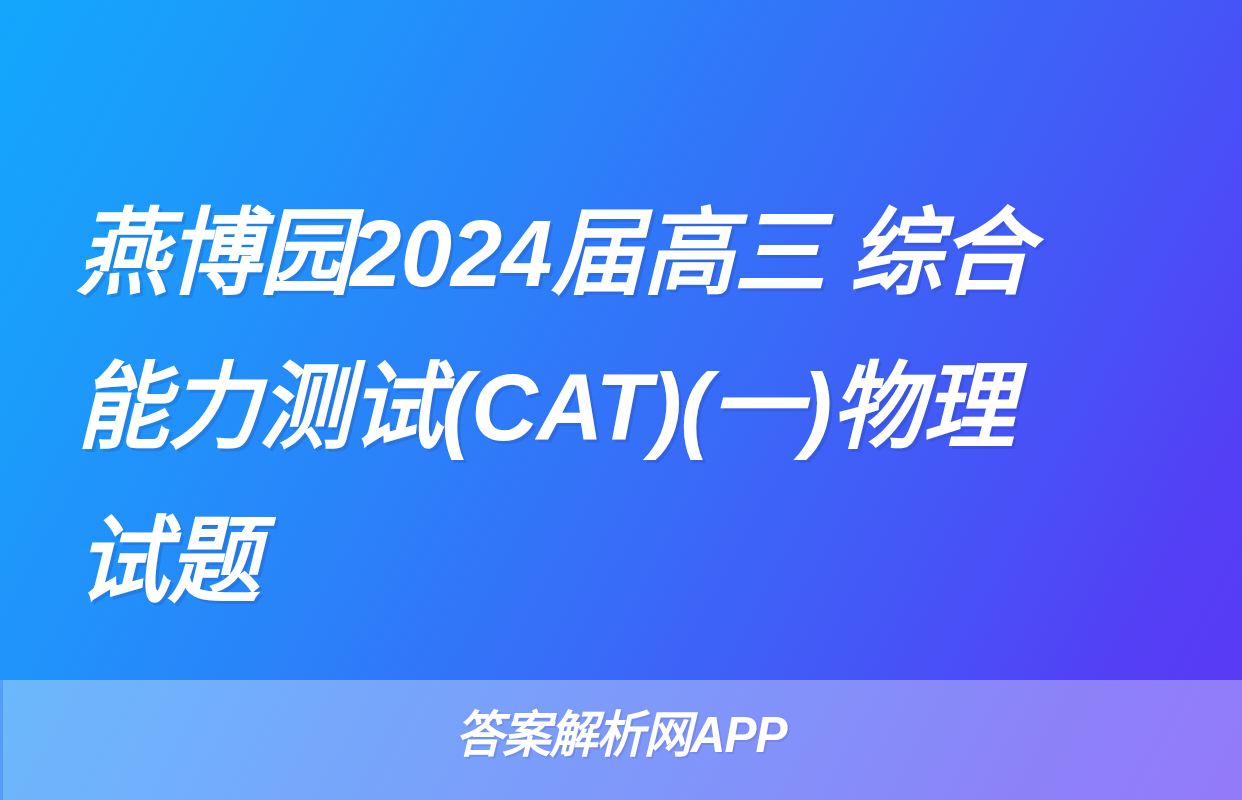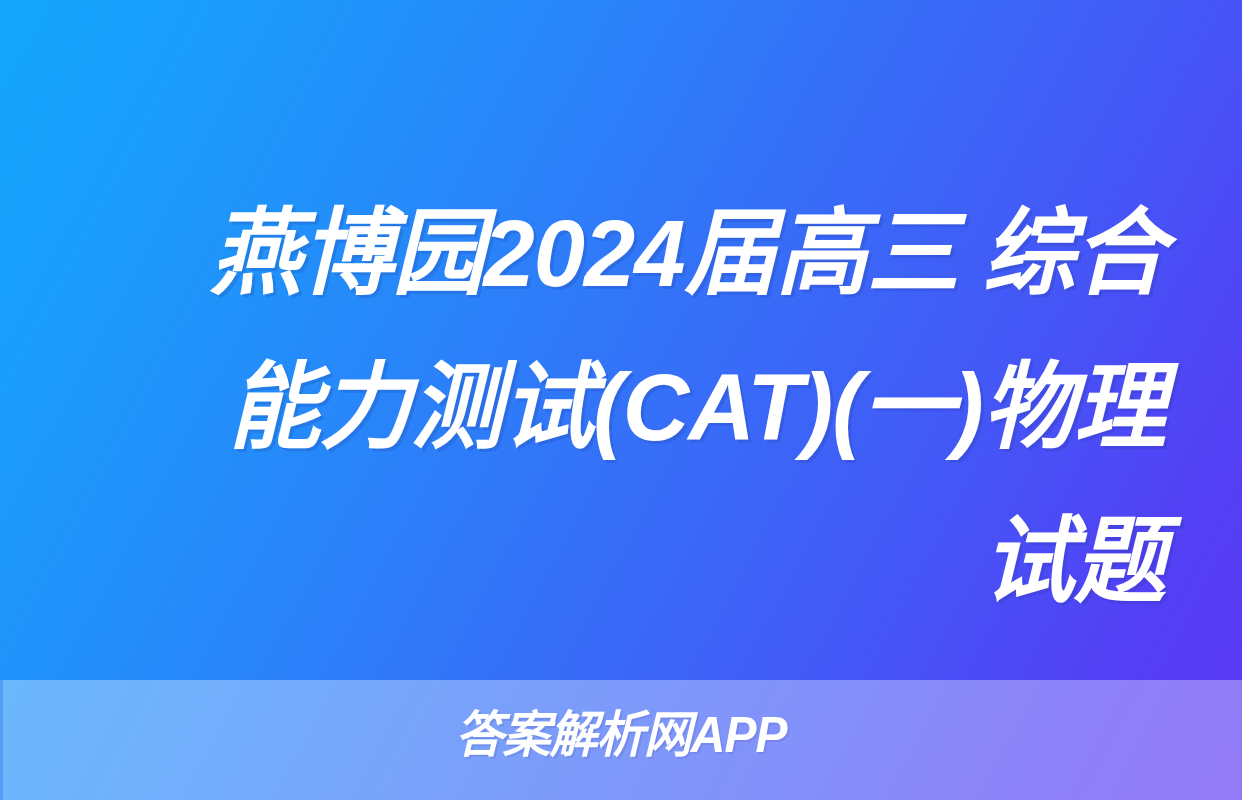--- a/index.html
+++ b/index.html
@@ -29,21 +29,21 @@
   }
 
   
   .hero {
     position: absolute;
     left: 0;
     right: 0;
     top: 176px;
     padding: 0 60px;
     box-sizing: border-box;
-    text-align: right;
+    text-align: left;
   }
 
   .title-line {
     display: block;
     color: #ffffff;
     font-size: 95px;
     line-height: 154px;
     font-weight: 700;
     font-style: italic;
     letter-spacing: -1px;

